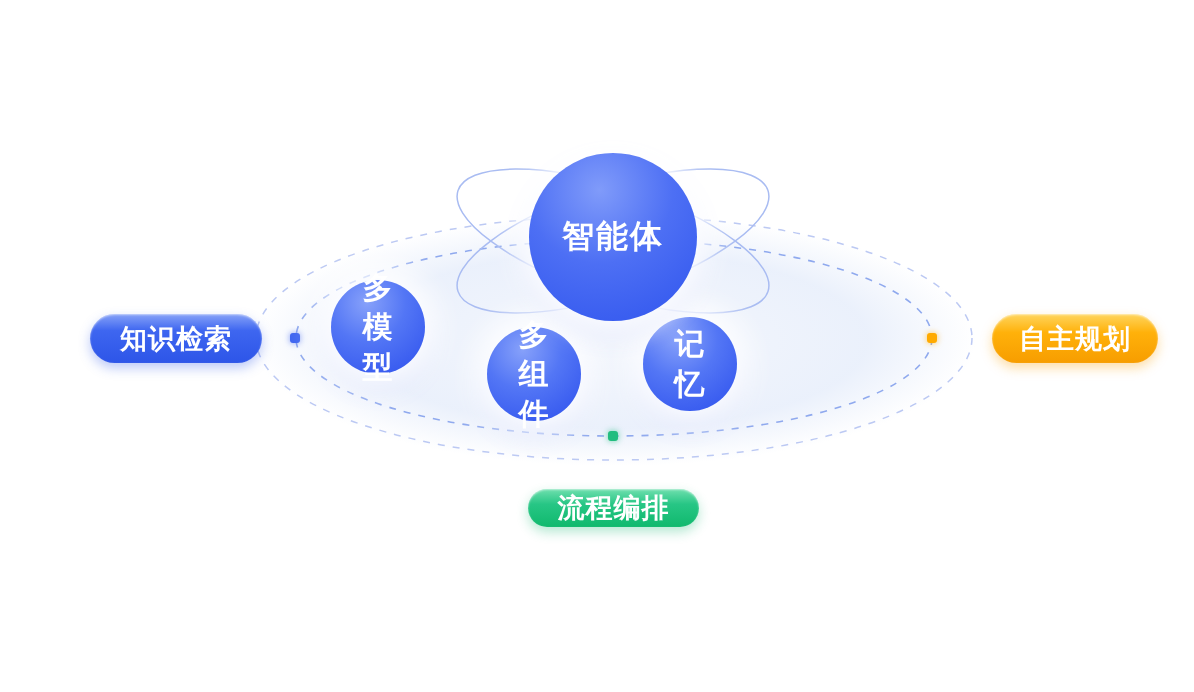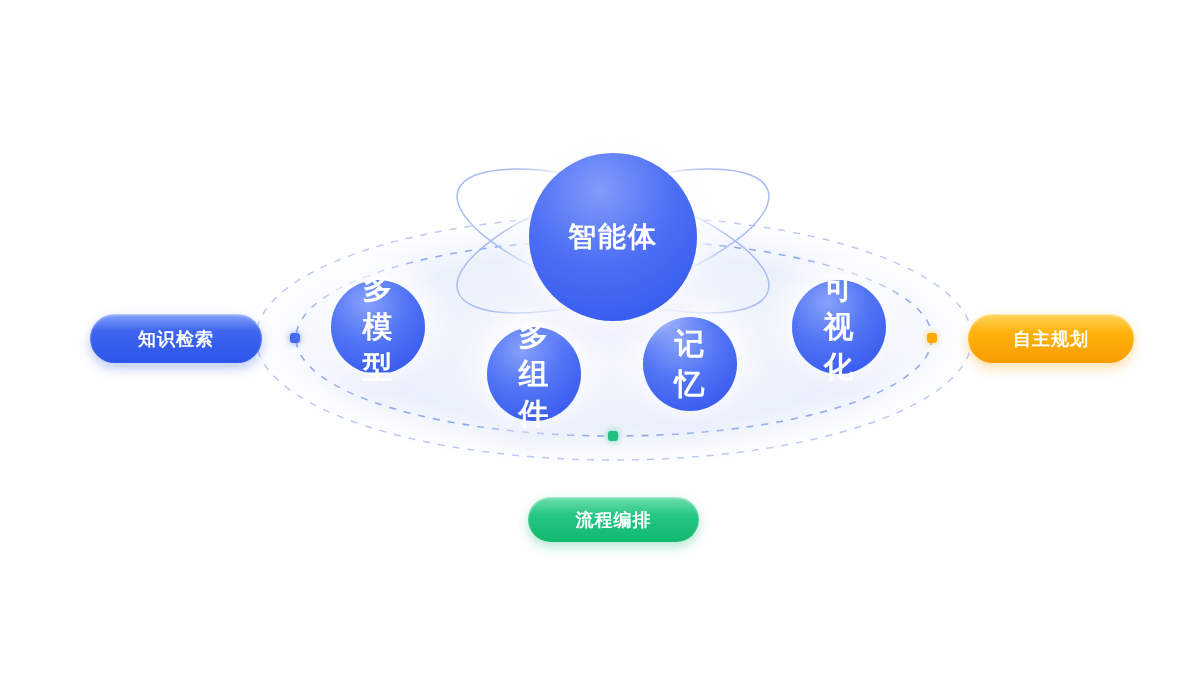--- a/index.html
+++ b/index.html
@@ -19,49 +19,48 @@
   .node{
     position:absolute;display:flex;align-items:center;justify-content:center;
     border-radius:50%;color:#ffffff;text-align:center;
     background:radial-gradient(circle at 38% 24%, #87a1fa 0%, #5376f5 42%, #3b5ef0 78%, #3154ec 100%);
     box-shadow:0 0 26px 14px rgba(255,255,255,0.92), 0 12px 26px rgba(86,116,240,0.22);
   }
   .node-small{width:94px;height:94px;font-size:30px;font-weight:600;line-height:1.32;z-index:4;}
   .node-small .node-label{width:48px;word-break:break-all;letter-spacing:1px;}
   .node-center{
     left:529px;top:153px;width:168px;height:168px;
-    font-size:28px;font-weight:bold;letter-spacing:2px;z-index:5;
+    font-size:32px;font-weight:bold;letter-spacing:2px;z-index:5;
     background:radial-gradient(circle at 42% 22%, #809bfa 0%, #4d6ff4 45%, #3a5ef0 80%, #3154ec 100%);
   }
   .node-mm{left:331px;top:280px;}
   .node-mc{left:487px;top:327px;align-items:center;}
   .node-mem{left:643px;top:317px;}
   .node-vis{left:792px;top:280px;}
 
   
   .pill{
     position:absolute;display:flex;align-items:center;justify-content:center;
-    color:#ffffff;font-weight:bold;font-size:18px;letter-spacing:1px;
+    color:#ffffff;font-weight:bold;font-size:27px;letter-spacing:1px;
     border-radius:26px;z-index:6;
   }
   .pill-blue{
     left:90px;top:314px;width:172px;height:49px;
     background:linear-gradient(180deg,#86a2f8 0%,#3e66f0 34%,#2d55e8 100%);
     box-shadow:0 5px 12px rgba(60,100,235,0.35), inset 0 1px 2px rgba(255,255,255,0.55);
   }
   .pill-orange{
-    left:968px;top:314px;width:166px;height:49px;
+    left:992px;top:314px;width:166px;height:49px;
     background:linear-gradient(180deg,#ffd55e 0%,#ffb10a 38%,#f79d00 100%);
     box-shadow:0 5px 12px rgba(250,160,10,0.35), inset 0 1px 2px rgba(255,255,255,0.6);
   }
   .pill-green{
-    left:528px;top:489px;width:171px;height:45px;
+    left:528px;top:489px;width:171px;height:38px;
     background:linear-gradient(180deg,#6fdfae 0%,#27c685 40%,#10b96d 100%);
     box-shadow:0 5px 12px rgba(25,185,115,0.32), inset 0 1px 2px rgba(255,255,255,0.55);
-    margin-top:8px;
   }
 </style>
 </head>
 <body>
 
 <div class="stage">
 
   <svg class="orbit-svg" width="1194" height="692" viewBox="0 0 1194 692">
     <defs>
       <radialGradient id="discGlow" cx="50%" cy="50%" r="50%">
@@ -83,23 +82,20 @@
 
   <div class="node node-small node-mm">
     <span class="node-label">多模型</span>
   </div>
   <div class="node node-small node-mc">
     <span class="node-label">多组件</span>
   </div>
   <div class="node node-small node-mem">
     <span class="node-label">记忆</span>
   </div>
-  <div class="node node-small node-vis">
-    <span class="node-label">可视化</span>
-  </div>
 
   <div class="node node-center">
     <span>智能体</span>
   </div>
 
   <div class="pill pill-blue">
     <span>知识检索</span>
   </div>
   <div class="pill pill-orange">
     <span>自主规划</span>

